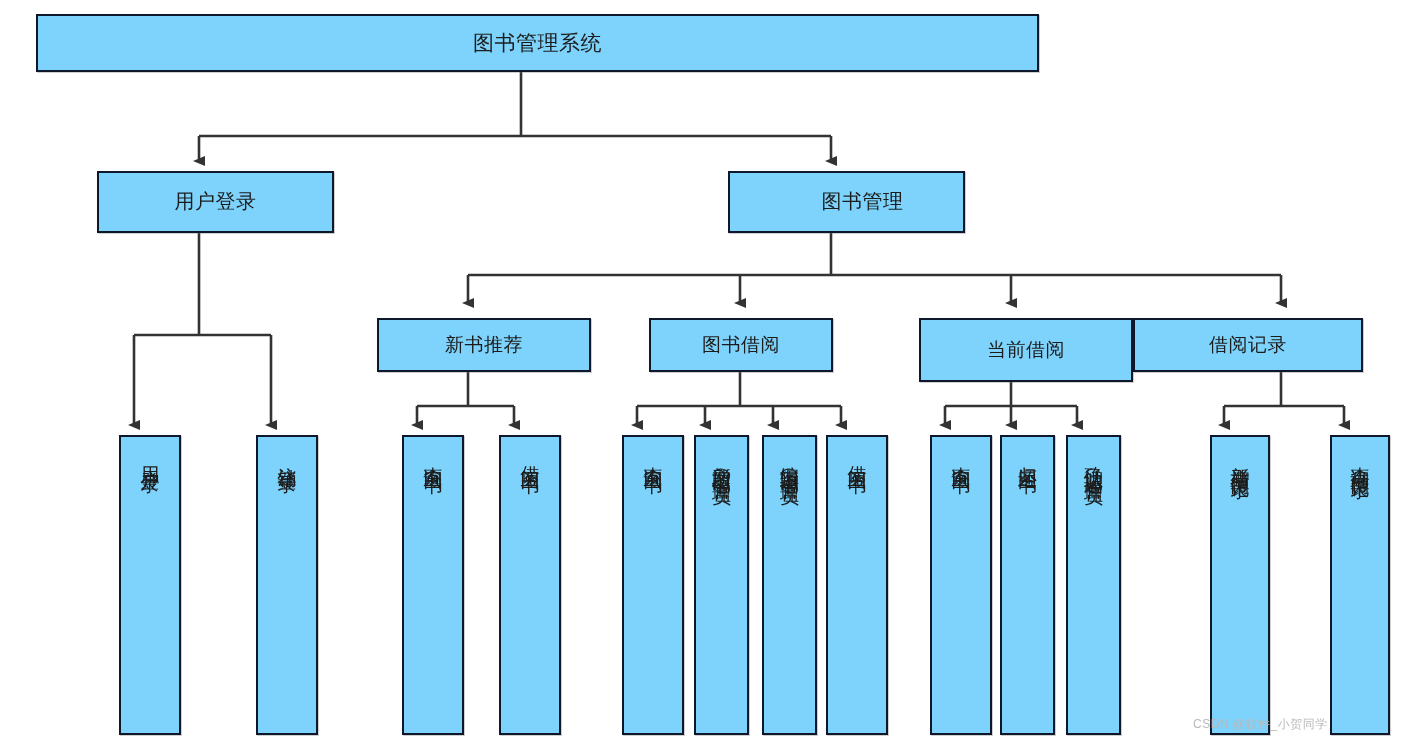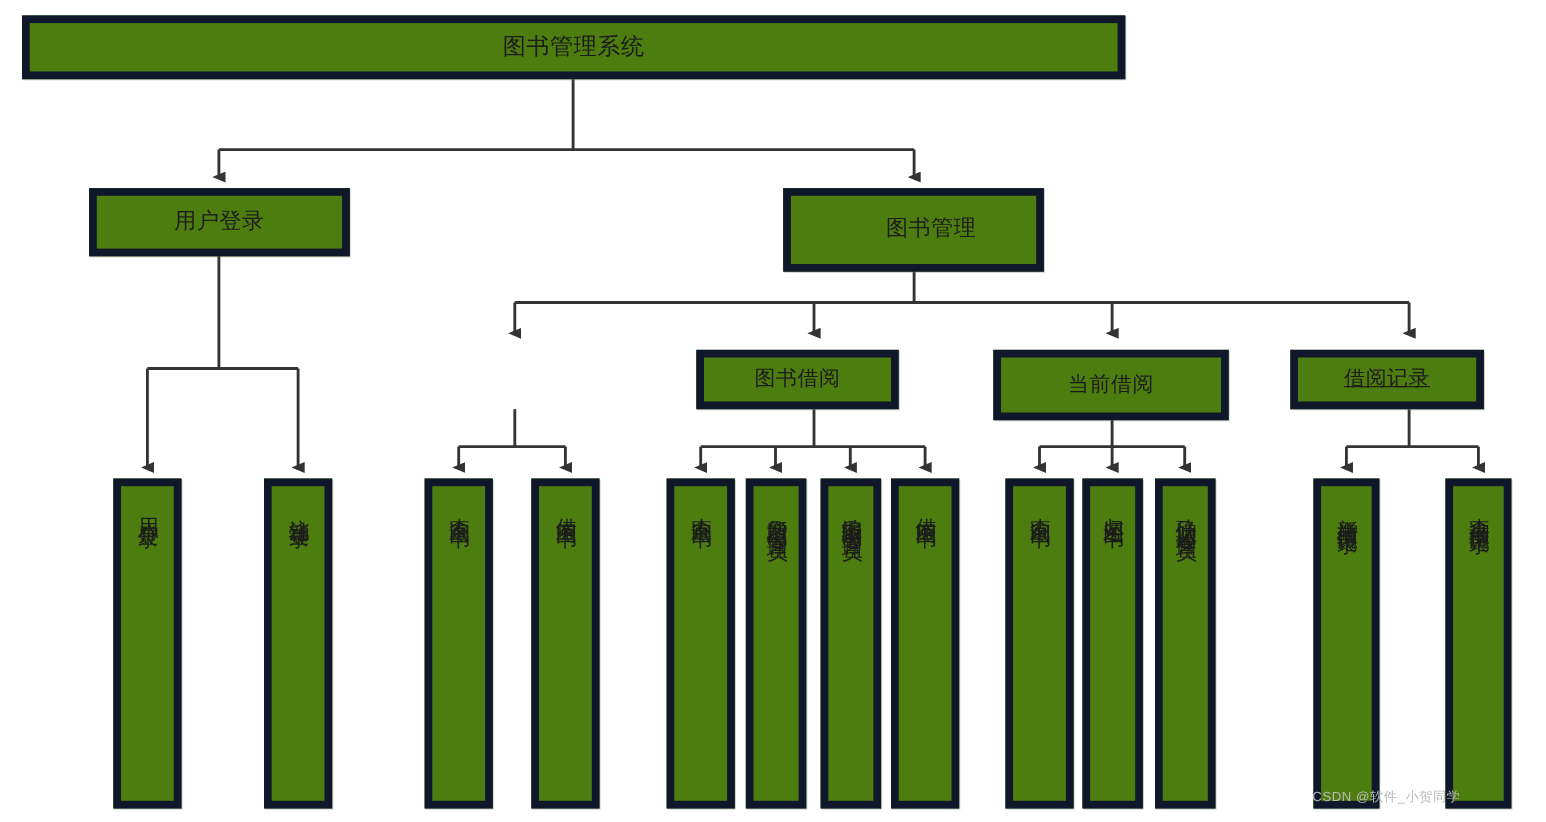--- a/index.html
+++ b/index.html
@@ -21,27 +21,28 @@
     position: absolute;
     left: 0;
     top: 0;
     width: 1405px;
     height: 747px;
     pointer-events: none;
   }
   .node {
     position: absolute;
     box-sizing: border-box;
-    border: 7px solid #0f172a;
-    background: #4d7c0f;
+    border: 2px solid #0f172a;
+    background: #7dd3fc;
     display: flex;
     align-items: center;
     justify-content: center;
     color: #1c1c1c;
     box-shadow: 1px 1px 0 rgba(120,120,120,0.35);
+    margin-left: 16px;
   }
   .node-label {
     display: block;
     text-align: center;
     line-height: 1.18;
     letter-spacing: 0.5px;
   }
   .node.root {
     font-size: 21px;
   }
@@ -128,34 +129,37 @@
   </svg>
 
   <div class="node root" style="left:20px; top:14px; width:1003px; height:58px;">
     <span class="node-label">图书管理系统</span>
   </div>
 
   <div class="node level2" style="left:81px; top:171px; width:237px; height:62px;">
     <span class="node-label">用户登录</span>
   </div>
 
-  <div class="node level2" style="left:712px; top:171px; width:237px; height:76px;padding-left:32px;">
+  <div class="node level2" style="left:712px; top:171px; width:237px; height:62px;padding-left:32px;">
     <span class="node-label">图书管理</span>
   </div>
 
+  <div class="node level3" style="left:361px; top:318px; width:214px; height:54px;">
+    <span class="node-label">新书推荐</span>
+  </div>
 
   <div class="node level3" style="left:633px; top:318px; width:184px; height:54px;">
     <span class="node-label">图书借阅</span>
   </div>
 
   <div class="node level3" style="left:903px; top:318px; width:214px; height:64px;">
     <span class="node-label">当前借阅</span>
   </div>
 
-  <div class="node level3" style="left:1173px; top:318px; width:176px; height:54px;text-decoration:underline;">
+  <div class="node level3" style="left:1117px; top:318px; width:230px; height:54px;">
     <span class="node-label">借阅记录</span>
   </div>
 
   <div class="node leaf" style="left:103px; top:435px; width:62px; height:300px;">
     <span class="node-label">用户登录</span>
   </div>
 
   <div class="node leaf" style="left:240px; top:435px; width:62px; height:300px;">
     <span class="node-label">注销登录</span>
   </div>

